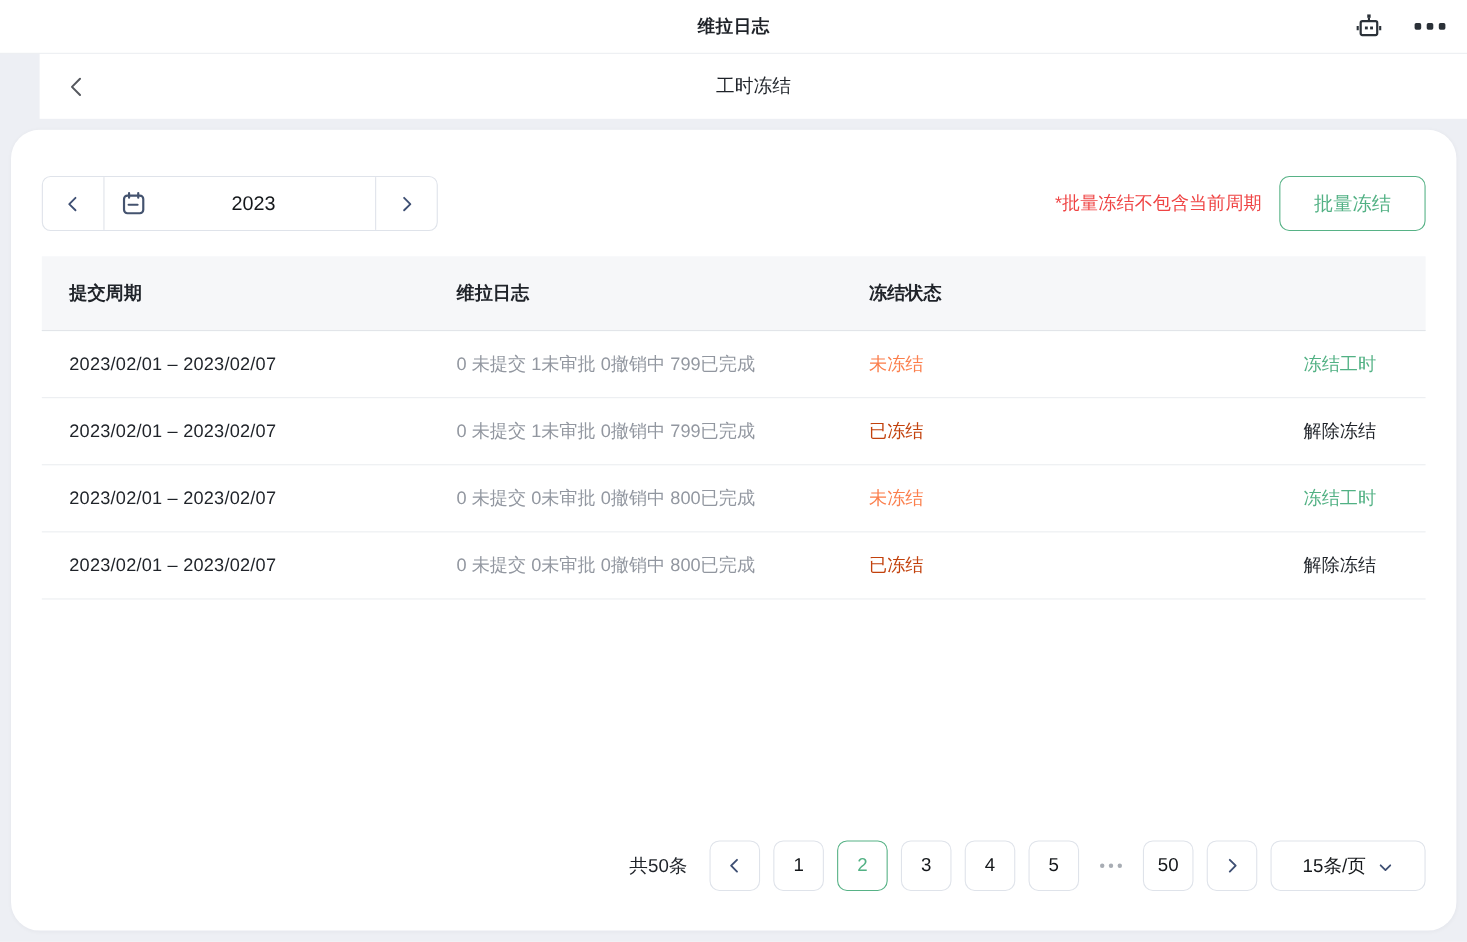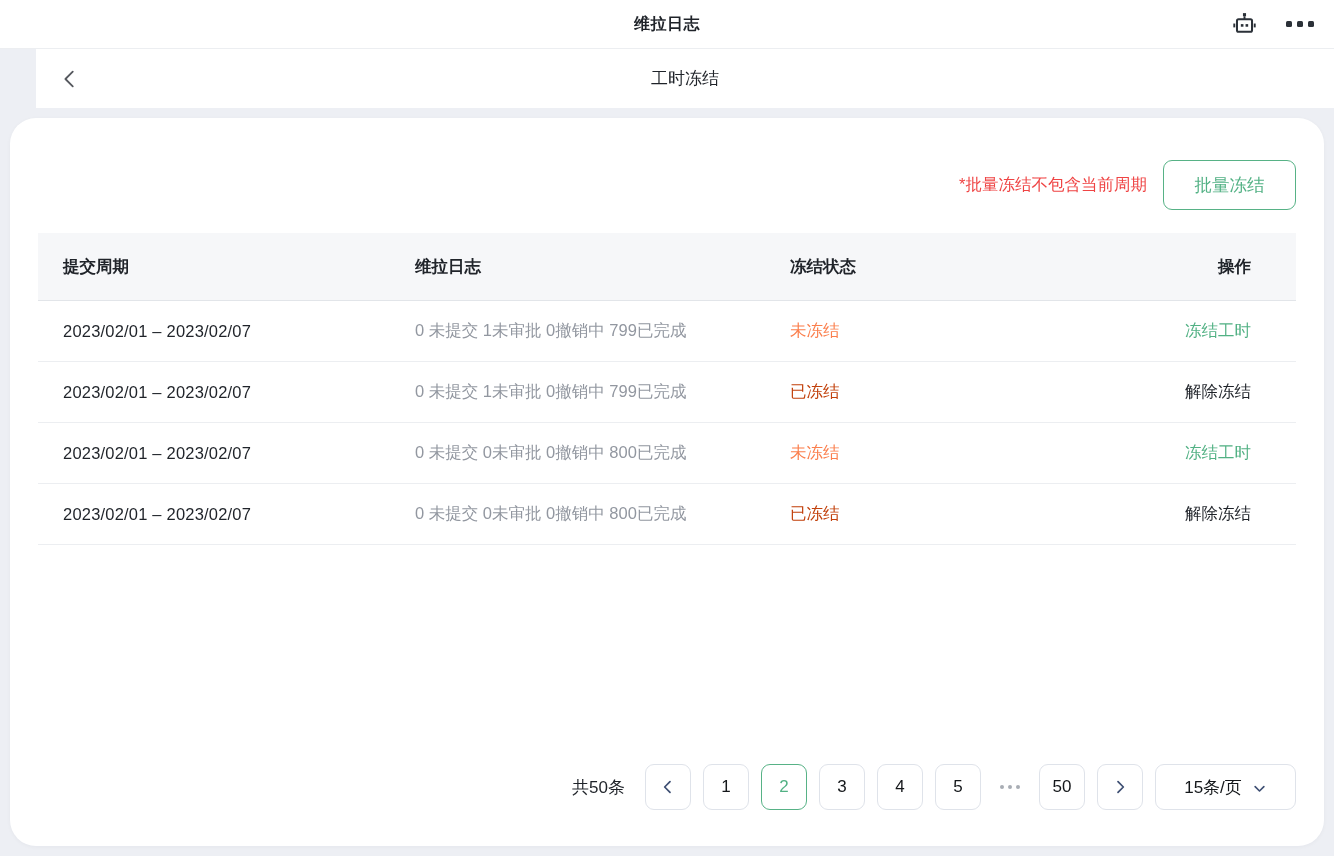--- a/index.html
+++ b/index.html
@@ -108,32 +108,54 @@
       <path d="M15 4 L7 12 L15 20" stroke="currentColor" stroke-width="2" stroke-linecap="round" stroke-linejoin="round"></path>
     </svg>
   </span>
   <div class="nav-title">工时冻结</div>
 </nav>
 
 <main class="page">
   <section class="card">
 
     <div class="toolbar">
+      <div class="year-picker">
+        <span class="yp-btn prev">
+          <svg width="17" height="17" viewBox="0 0 24 24" fill="none">
+            <path d="M15 4 L7 12 L15 20" stroke="currentColor" stroke-width="2.4" stroke-linecap="round" stroke-linejoin="round"></path>
+          </svg>
+        </span>
+        <span class="yp-mid">
+          <span class="cal">
+            <svg width="25" height="25" viewBox="0 0 24 24" fill="none">
+              <rect x="3.6" y="4.6" width="16.8" height="15.4" rx="3" stroke="currentColor" stroke-width="1.9"></rect>
+              <line x1="8" y1="2.4" x2="8" y2="6.4" stroke="currentColor" stroke-width="1.9" stroke-linecap="round"></line>
+              <line x1="16" y1="2.4" x2="16" y2="6.4" stroke="currentColor" stroke-width="1.9" stroke-linecap="round"></line>
+              <line x1="7.6" y1="12.6" x2="15.4" y2="12.6" stroke="currentColor" stroke-width="1.9" stroke-linecap="round"></line>
+            </svg>
+          </span>
+          <span class="yp-year">2023</span>
+        </span>
+        <span class="yp-btn next">
+          <svg width="17" height="17" viewBox="0 0 24 24" fill="none">
+            <path d="M9 4 L17 12 L9 20" stroke="currentColor" stroke-width="2.4" stroke-linecap="round" stroke-linejoin="round"></path>
+          </svg>
+        </span>
+      </div>
       <div class="toolbar-right">
         <span class="batch-note">*批量冻结不包含当前周期</span>
         <button class="batch-btn">批量冻结</button>
       </div>
     </div>
 
     <div class="table">
       <div class="trow thead">
         <div>提交周期</div>
         <div>维拉日志</div>
         <div class="col-center">冻结状态</div>
-        <div class="col-right">操作</div>
       </div>
 
       <div class="trow tbody-row">
         <div class="cell-period">2023/02/01 – 2023/02/07</div>
         <div class="cell-status">0 未提交 1未审批 0撤销中 799已完成</div>
         <div class="col-center freeze-unfrozen">未冻结</div>
         <div class="col-right action-link action-freeze">冻结工时</div>
       </div>
 
       <div class="trow tbody-row">

